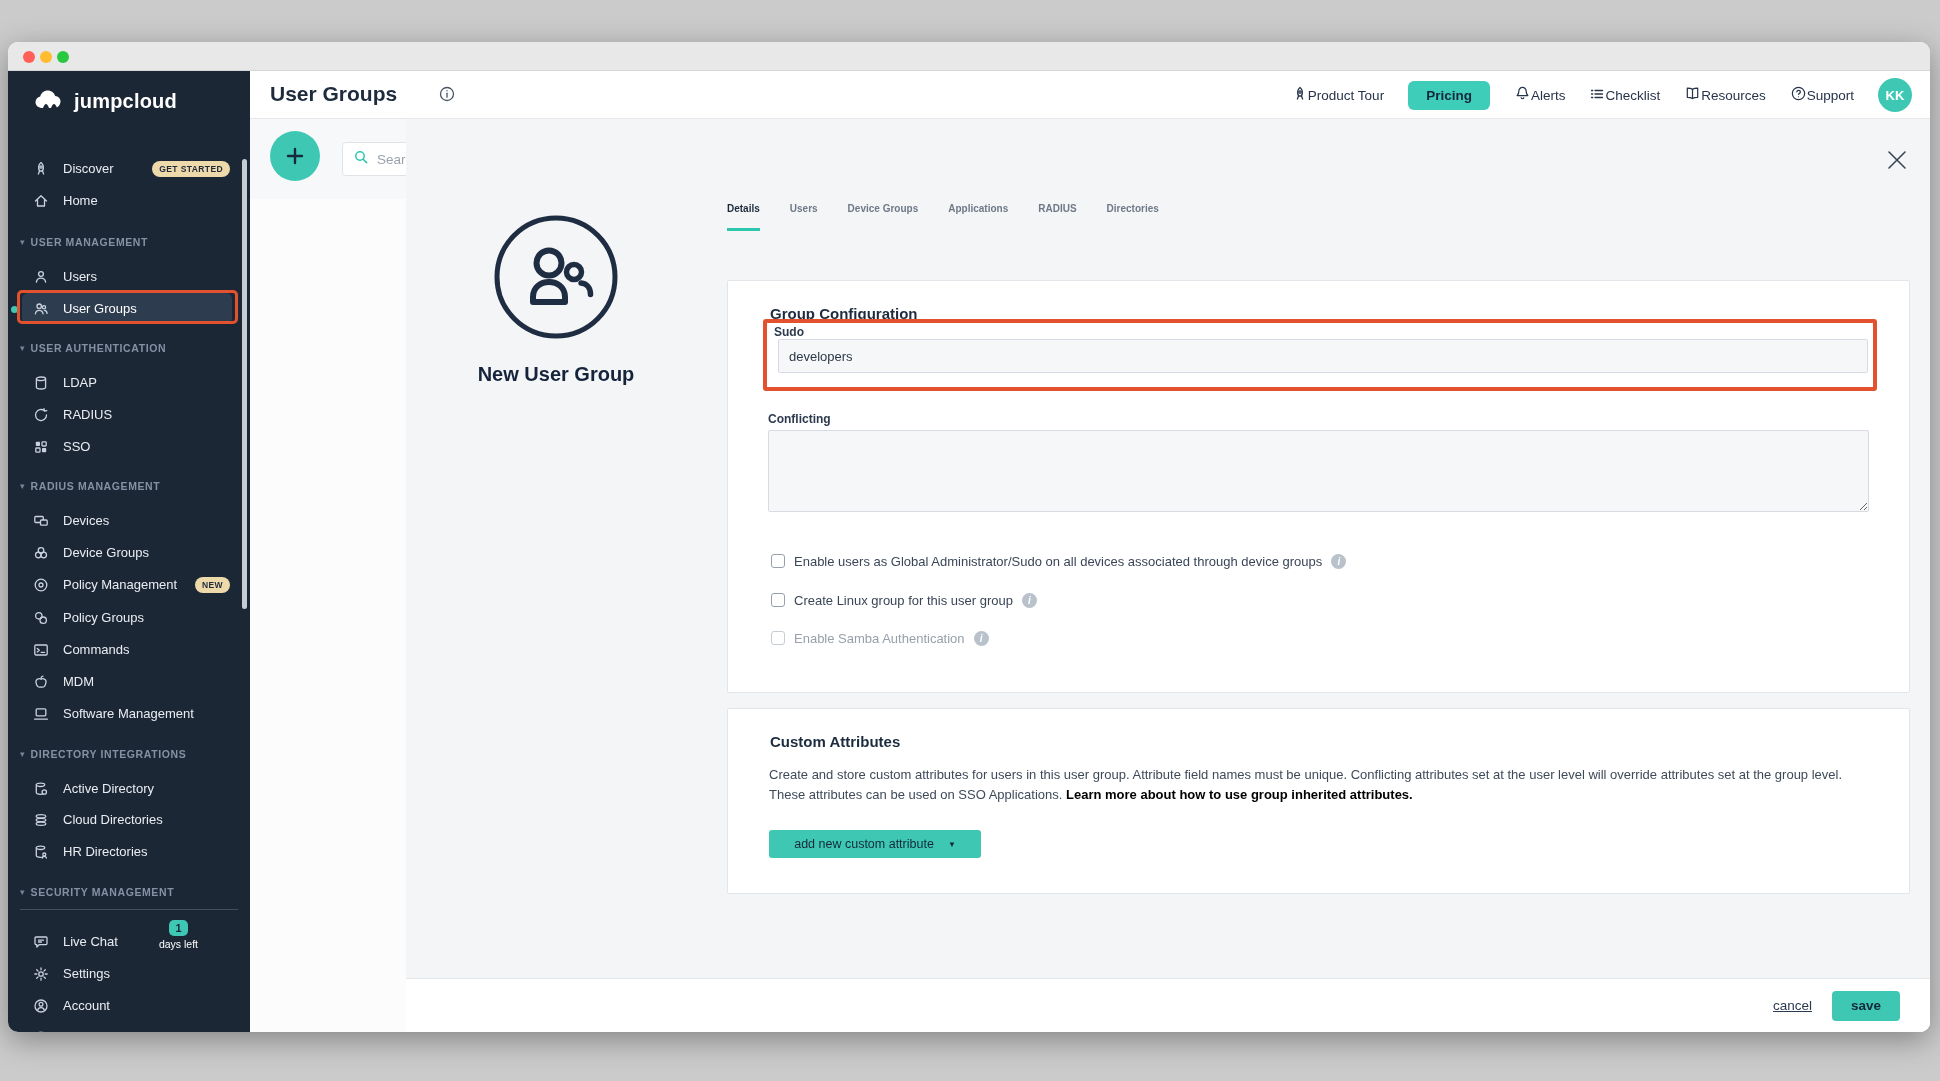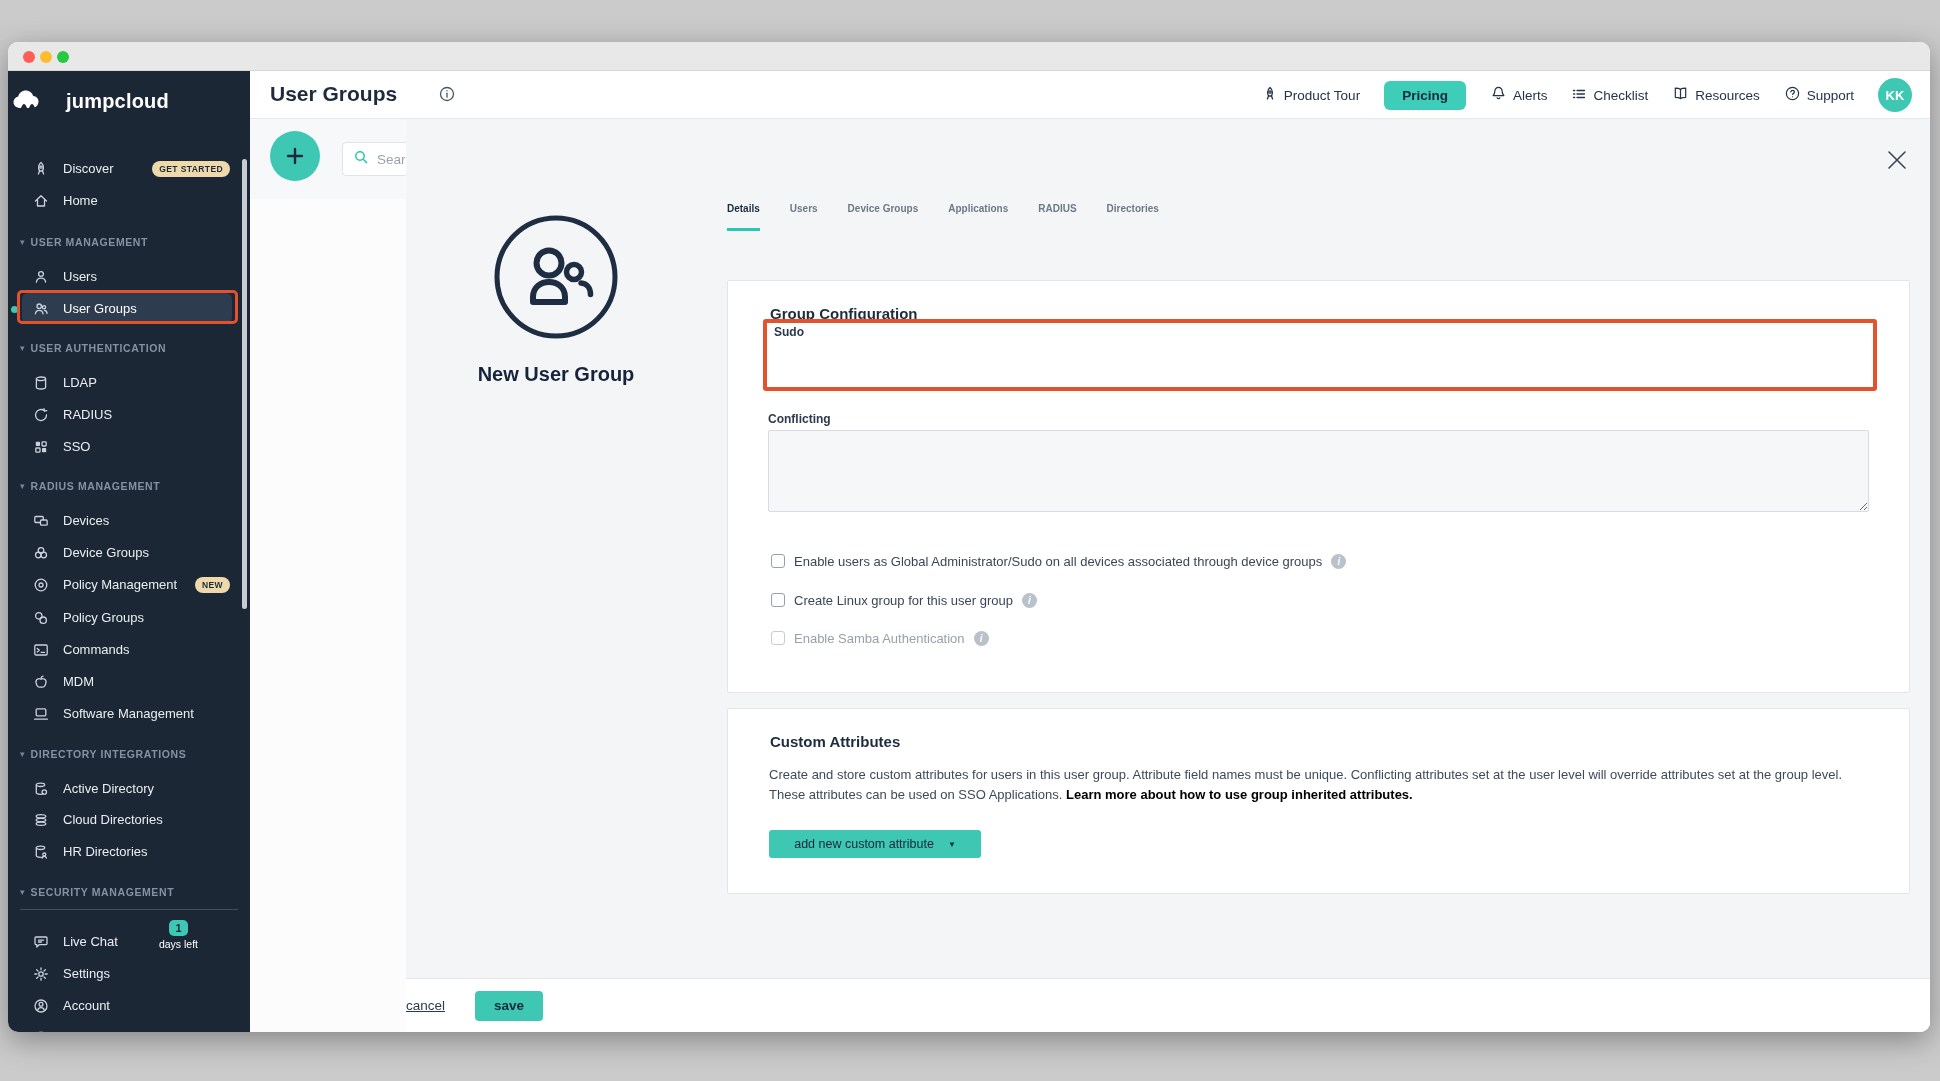--- a/index.html
+++ b/index.html
@@ -9,21 +9,21 @@
 
   
   .titlebar { position:absolute; left:0; top:0; width:100%; height:29px; background:#e8e8e8; border-bottom:1px solid #d6d6d6; }
   .tl { position:absolute; top:9px; width:12px; height:12px; border-radius:50%; }
   .tl.red { left:15px; background:#ff5f57; }
   .tl.yellow { left:32px; background:#febc2e; }
   .tl.green { left:49px; background:#28c840; }
 
   
   .sidebar { position:absolute; left:0; top:29px; width:242px; height:961px; background:#1c2736; }
-  .logo { position:absolute; left:4px; top:16px; display:flex; align-items:center; gap:20px; }
+  .logo { position:absolute; left:26px; top:16px; display:flex; align-items:center; gap:6px; }
   .logo-text { color:#fff; font-size:20px; font-weight:700; letter-spacing:.2px; }
   .srow { position:absolute; left:0; width:242px; height:31px; display:flex; align-items:center; cursor:pointer; }
   .srow .nicon { position:absolute; left:25px; width:16px; height:16px; display:flex; }
   .srow .slabel { position:absolute; left:55px; color:#e9edf2; font-size:13px; }
   .srow.muted .slabel { color:#6c7789; }
   .srow.selected { left:14px; width:210px; background:#2e3c50; border-radius:6px; }
   .srow.selected .nicon { left:11px; }
   .srow.selected .slabel { left:41px; color:#fff; }
   .sel-dot { position:absolute; left:-11px; top:13px; width:7px; height:7px; border-radius:50%; background:#3ec8b4; }
   .shead { position:absolute; left:0; width:242px; height:26px; display:flex; align-items:center; cursor:pointer; }
@@ -35,21 +35,21 @@
   .scrollthumb { position:absolute; left:234px; top:88px; width:5px; height:450px; border-radius:3px; background:#c7ccd3; }
   .livechat-badge-wrap { position:absolute; right:52px; top:-6px; display:flex; flex-direction:column; align-items:center; }
   .lc-badge { background:#3ec8b4; color:#14283c; font-size:11px; font-weight:700; padding:2px 6px; border-radius:5px; }
   .lc-caption { color:#fff; font-size:10.5px; margin-top:2px; white-space:nowrap; }
 
   
   .main-header { position:absolute; left:242px; top:29px; width:1680px; height:48px; background:#fff; border-bottom:1px solid #e6e8ec; }
   .page-title { position:absolute; left:20px; top:11px; color:#1d2b3d; font-size:21px; font-weight:700; }
   .title-info { position:absolute; left:188px; top:14px; display:flex; }
   .hdr-right { position:absolute; right:18px; top:0; height:48px; display:flex; align-items:center; gap:24px; }
-  .hdr-item { display:flex; align-items:center; gap:6px; color:#26334a; font-size:13.5px; font-weight:500; cursor:pointer; white-space:nowrap; }
+  .hdr-item { display:flex; align-items:center; gap:0; color:#26334a; font-size:13.5px; font-weight:500; cursor:pointer; white-space:nowrap; }
   .hdr-item svg { stroke:#26334a; fill:none; stroke-width:1.3; stroke-linecap:round; stroke-linejoin:round; }
   .pricing-btn { background:#3ecdb8; color:#14283c; font-size:13.5px; font-weight:600; padding:7px 18px; border-radius:6px; border:none; cursor:pointer; }
   .avatar { width:34px; height:34px; border-radius:50%; background:#3ec8b4; color:#fff; font-size:13px; font-weight:600; display:flex; align-items:center; justify-content:center; cursor:pointer;text-align:center; }
 
   
   .page-body { position:absolute; left:242px; top:77px; width:1680px; height:913px; background:#fcfcfd; }
   .toolbar { position:absolute; left:0; top:0; width:100%; height:80px; background:#f7f8fa; }
   .add-btn { position:absolute; left:20px; top:12px; width:50px; height:50px; border-radius:50%; background:#3ec8b4; border:none; cursor:pointer; display:flex; align-items:center; justify-content:center; }
   .add-btn svg { stroke:#17293d; stroke-width:2.4; stroke-linecap:round; }
   .search-box { position:absolute; left:92px; top:23px; width:320px; height:34px; background:#fff; border:1px solid #dfe3e8; border-radius:4px; display:flex; align-items:center; padding-left:10px; gap:8px; }
@@ -86,21 +86,21 @@
   .cb-row.disabled .cb { border-color:#c6ccd4; }
   .cb-label { font-size:13px; color:#3a4657; }
   .cb-row.disabled .cb-label { color:#97a0ab; }
   .info-dot { width:15px; height:15px; border-radius:50%; background:#b9c1cb; color:#fff; font-size:10px; font-weight:700; display:flex; align-items:center; justify-content:center; font-style:italic; flex:none; cursor:pointer; }
 
   .ca-desc { position:absolute; left:41px; top:56px; width:1105px; font-size:13px; color:#3f4a59; line-height:1.55; }
   .ca-link { color:#000000; font-weight:600; cursor:pointer; }
   .ca-btn { position:absolute; left:41px; top:121px; width:212px; height:28px; background:#3ec8b4; border:none; border-radius:3px; color:#14283c; font-size:12.5px; font-weight:500; cursor:pointer; display:flex; align-items:center; justify-content:center; gap:14px; font-family:"Liberation Sans", sans-serif; }
   .ca-btn .caret { font-size:8px; }
 
-  .modal-footer { position:absolute; left:0; top:859px; width:1524px; height:54px; background:#fff; border-top:1px solid #e3e6ea; display:flex; align-items:center; justify-content:flex-start; gap:30px; padding-right:30px; }
+  .modal-footer { position:absolute; left:0; top:859px; width:1524px; height:54px; background:#fff; border-top:1px solid #e3e6ea; display:flex; align-items:center; justify-content:flex-end; gap:20px; padding-right:30px; }
   .cancel-link { color:#2c3a4f; font-size:13.5px; text-decoration:underline; cursor:pointer; }
   .save-btn { width:68px; height:30px; background:#3ec8b4; border:none; border-radius:4px; color:#14283c; font-size:13.5px; font-weight:600; cursor:pointer; font-family:"Liberation Sans", sans-serif; }
 </style>
 </head>
 <body>
 
 <div class="window">
 
   <div class="titlebar">
     <span class="tl red"></span>
@@ -451,20 +451,21 @@
       <span class="tab">Applications</span>
       <span class="tab">RADIUS</span>
       <span class="tab">Directories</span>
     </div>
 
     <div class="card card1">
       <h2 class="card-heading">Group Configuration</h2>
 
       <div class="annotation-box anno-name"></div>
       <span class="field-label" style="left:46px;top:44px">Sudo</span>
+      <input class="text-input" type="text" value="developers" style="">
 
       <span class="field-label" style="left:40px;top:131px">Conflicting</span>
       <textarea class="desc-area" style=""></textarea>
 
       <div class="cb-row" style="top:270px">
         <span class="cb"></span>
         <span class="cb-label">Enable users as Global Administrator/Sudo on all devices associated through device groups</span>
         <span class="info-dot">i</span>
       </div>
       <div class="cb-row" style="top:309px">

